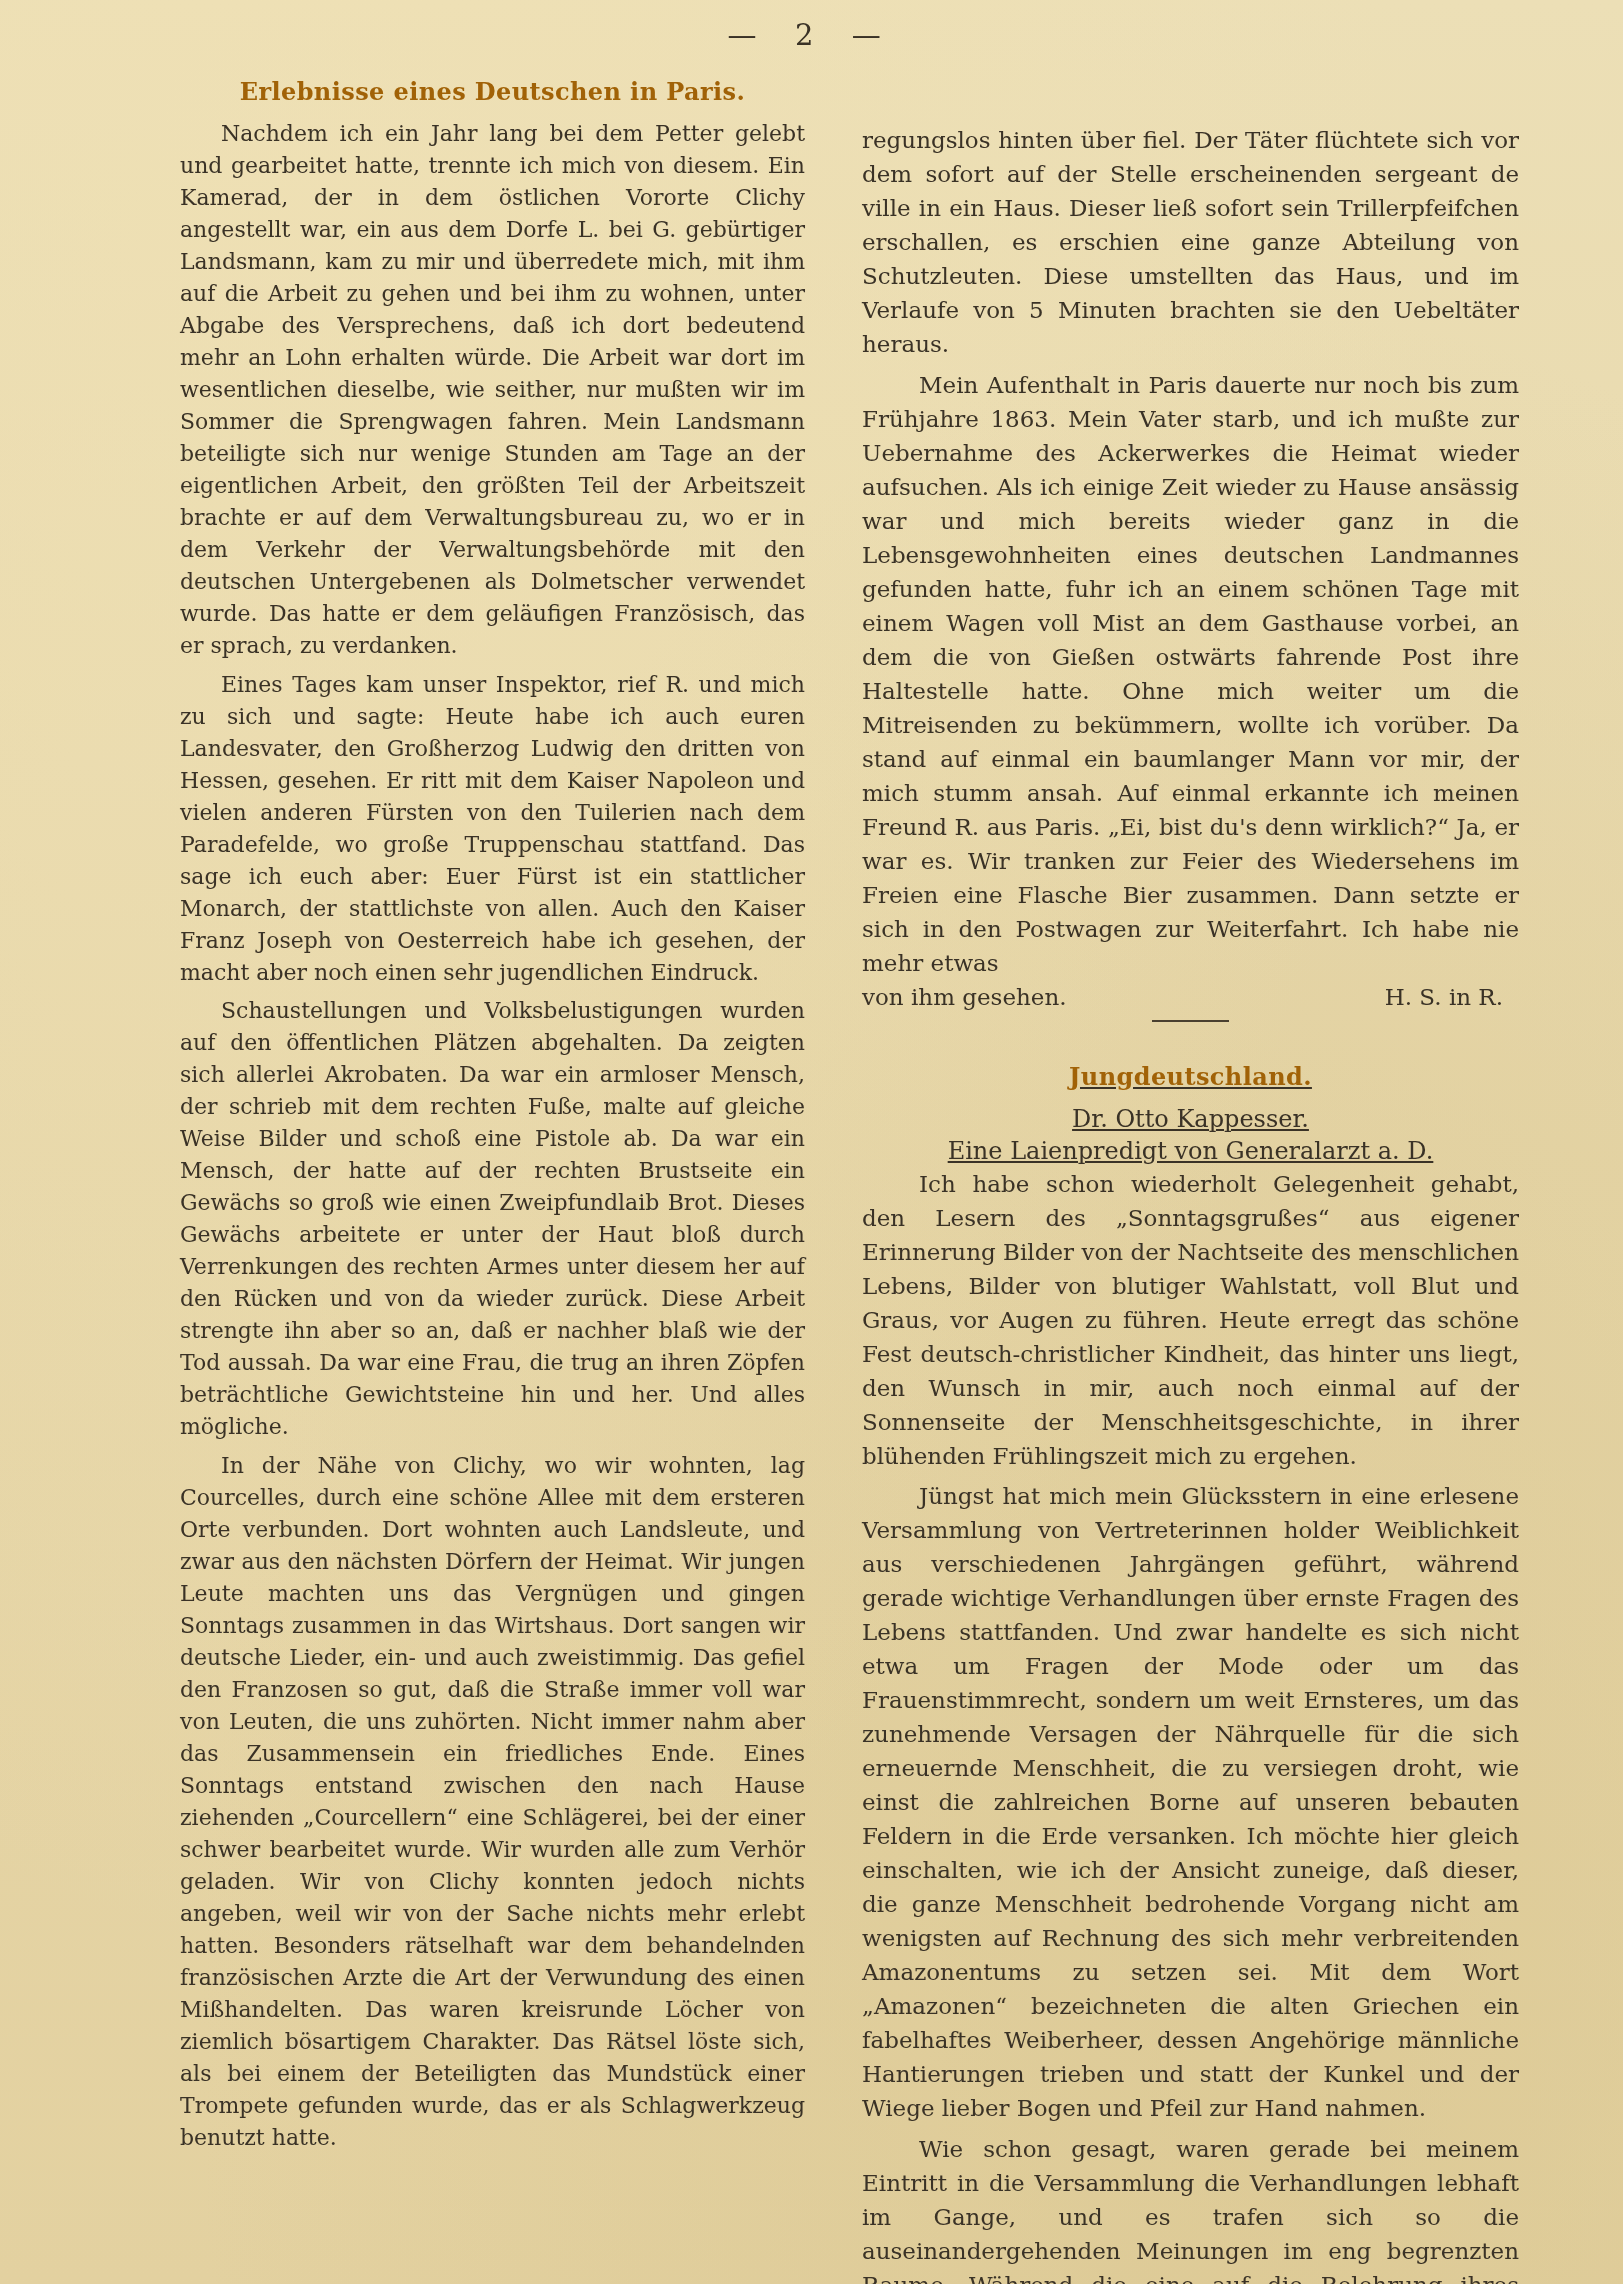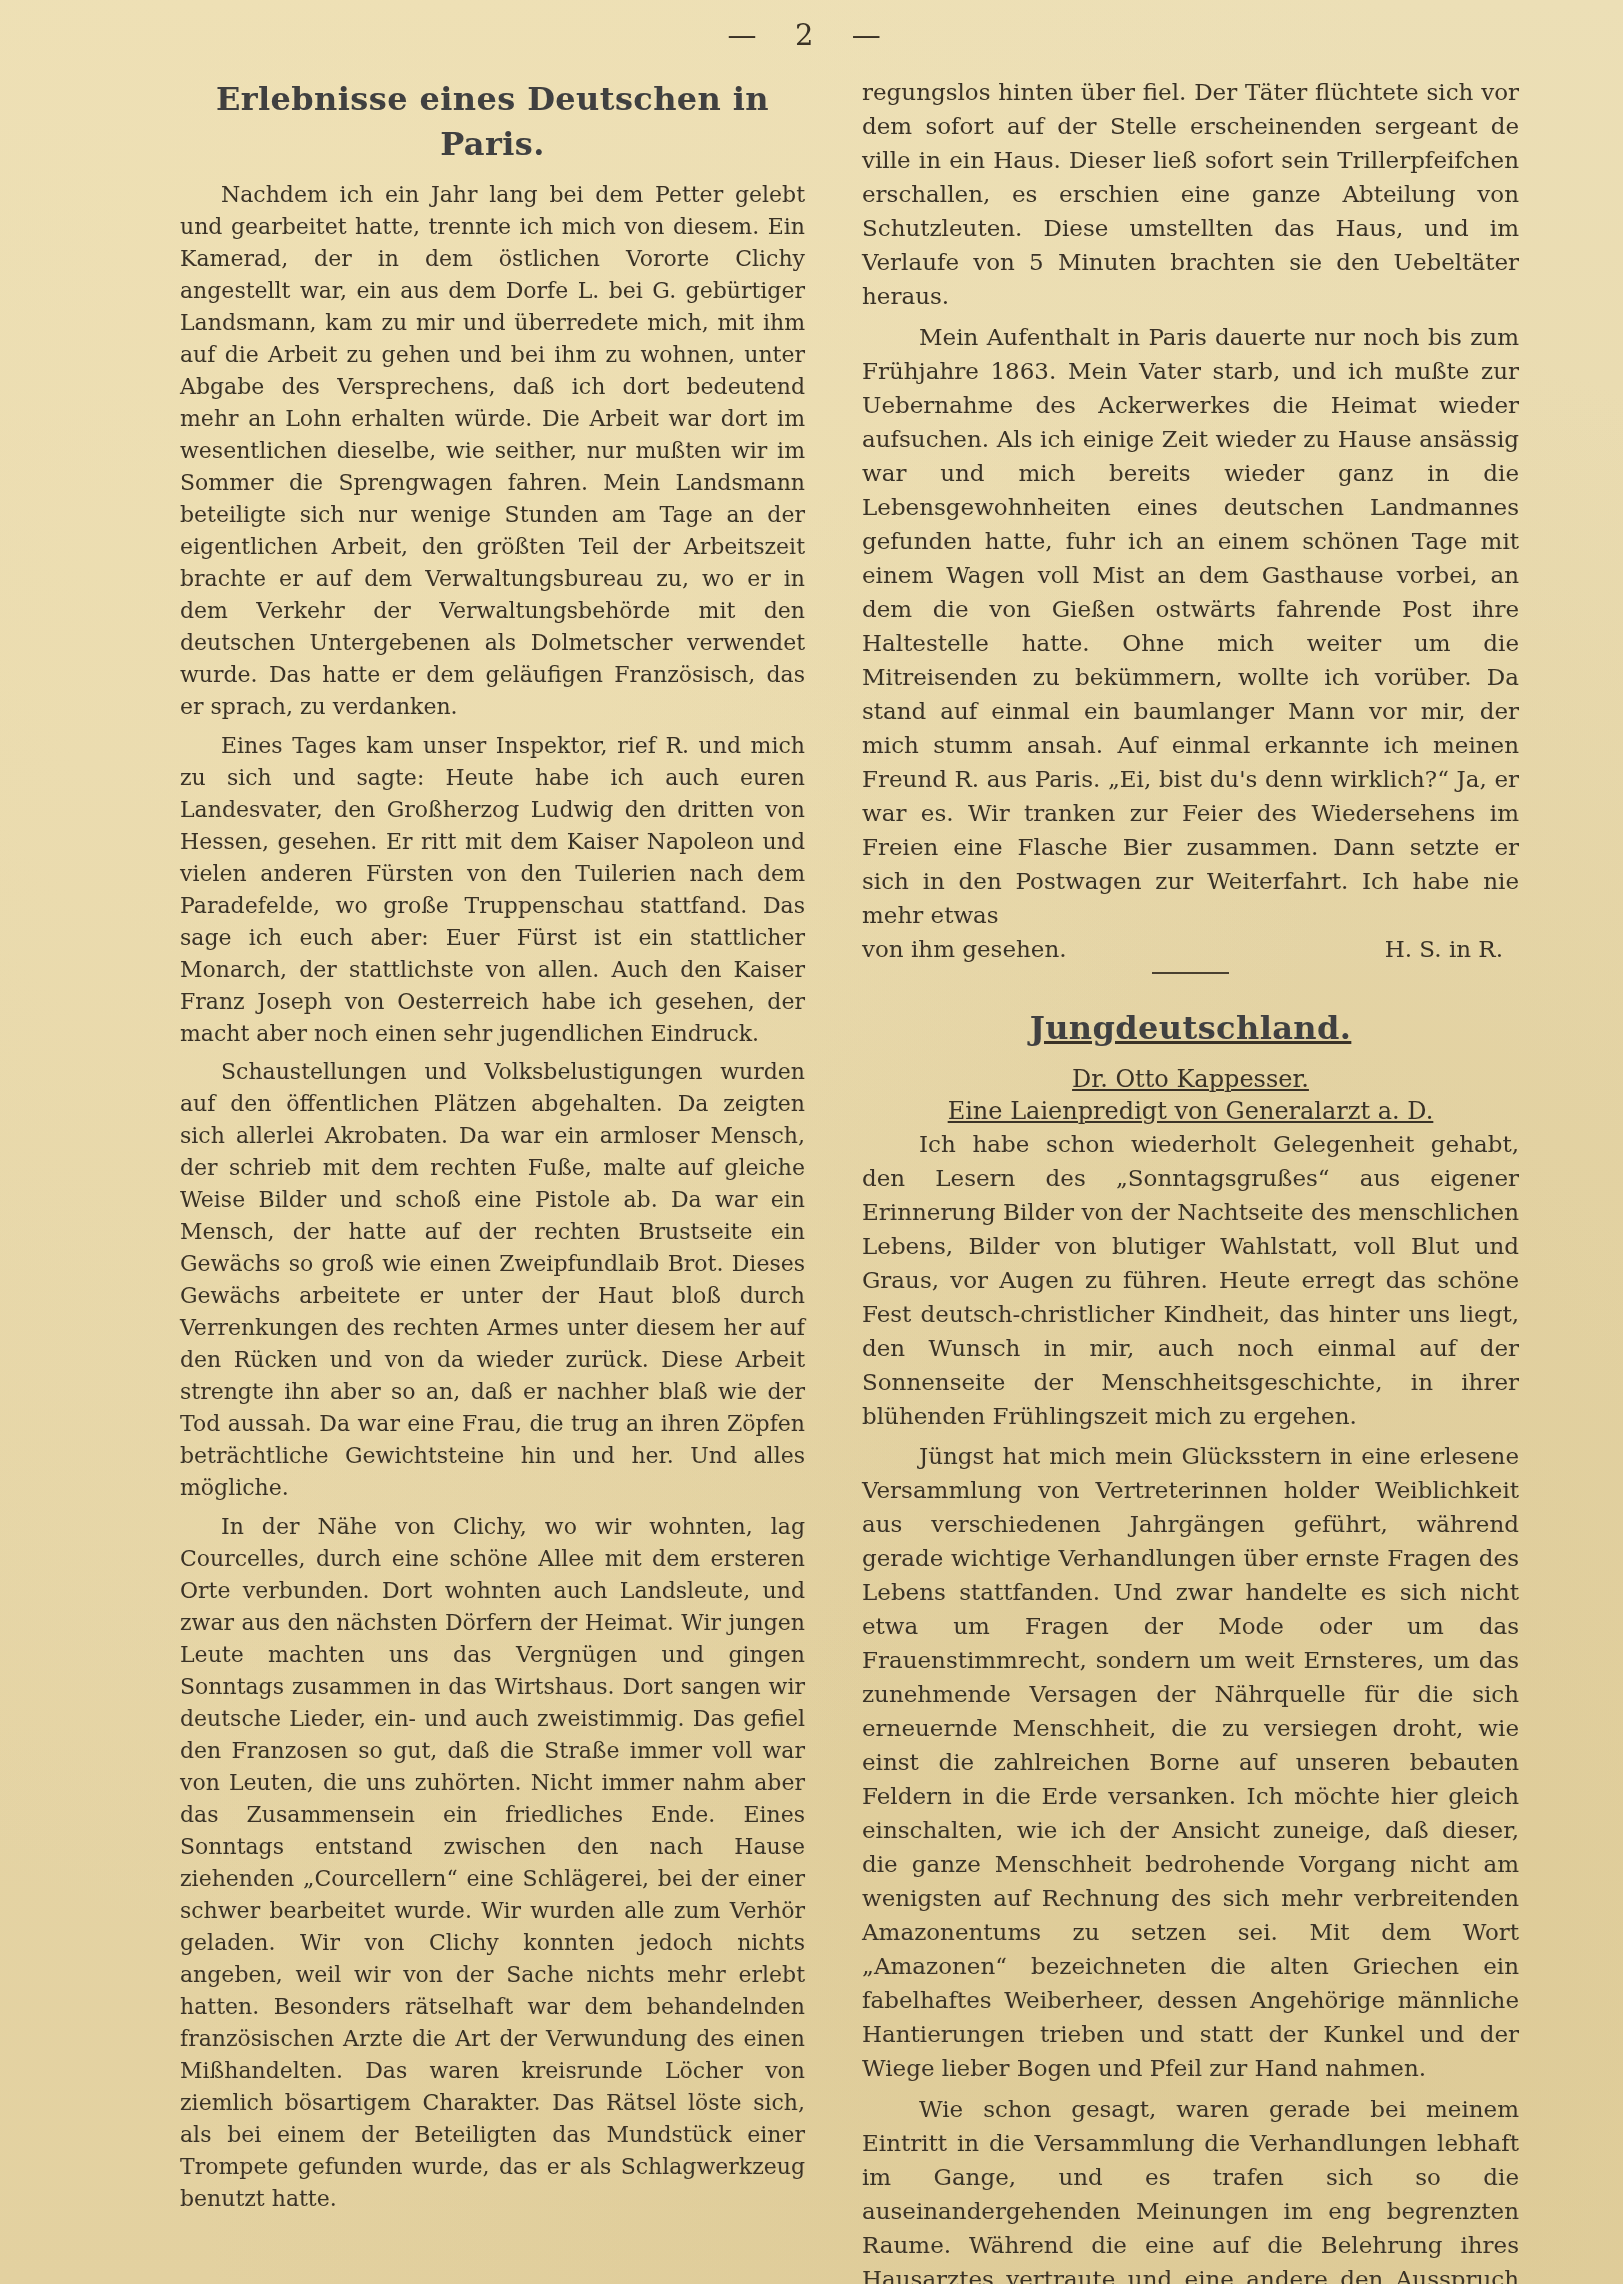--- a/index.html
+++ b/index.html
@@ -30,43 +30,43 @@
       position: absolute;
       top: 65px;
       width: 625px;
     }
     .col-left { left: 180px; }
     .col-right { left: 862px; width: 657px; top: 75px; }
     .article-title {
       text-align: center;
       font-family: "DejaVu Serif", serif;
       font-weight: bold;
-      font-size: 32px;
-      margin: 12px;
+      font-size: 24px;
+      margin: 4px;
       line-height: 45px;
       letter-spacing: 0.4px;
-      color: #404040;
+      color: #a16207;
     }
     .subtitle {
       text-align: center;
       font-size: 24px;
       line-height: 32px;
       margin: 0;
     }
     p.body-para {
       margin: 0;
       font-size: 22px;
       line-height: 32px;
       text-align: justify;
       text-indent: 41px;
       hyphens: none;
     }
     .col-right p.body-para { font-size: 23px; line-height: 34px; }
     .col-right p.indent-lg { text-indent: 57px; }
-    p.continuation { text-indent: 0; }
+    p.continuation { text-indent: 0; margin-top: 48px; }
     .spacer-small { height: 6.5px; }
     .signature-line {
       display: flex;
       justify-content: space-between;
       align-items: flex-end;
       font-size: 23px;
       line-height: 34px;
     }
     .divider {
       width: 77px;

